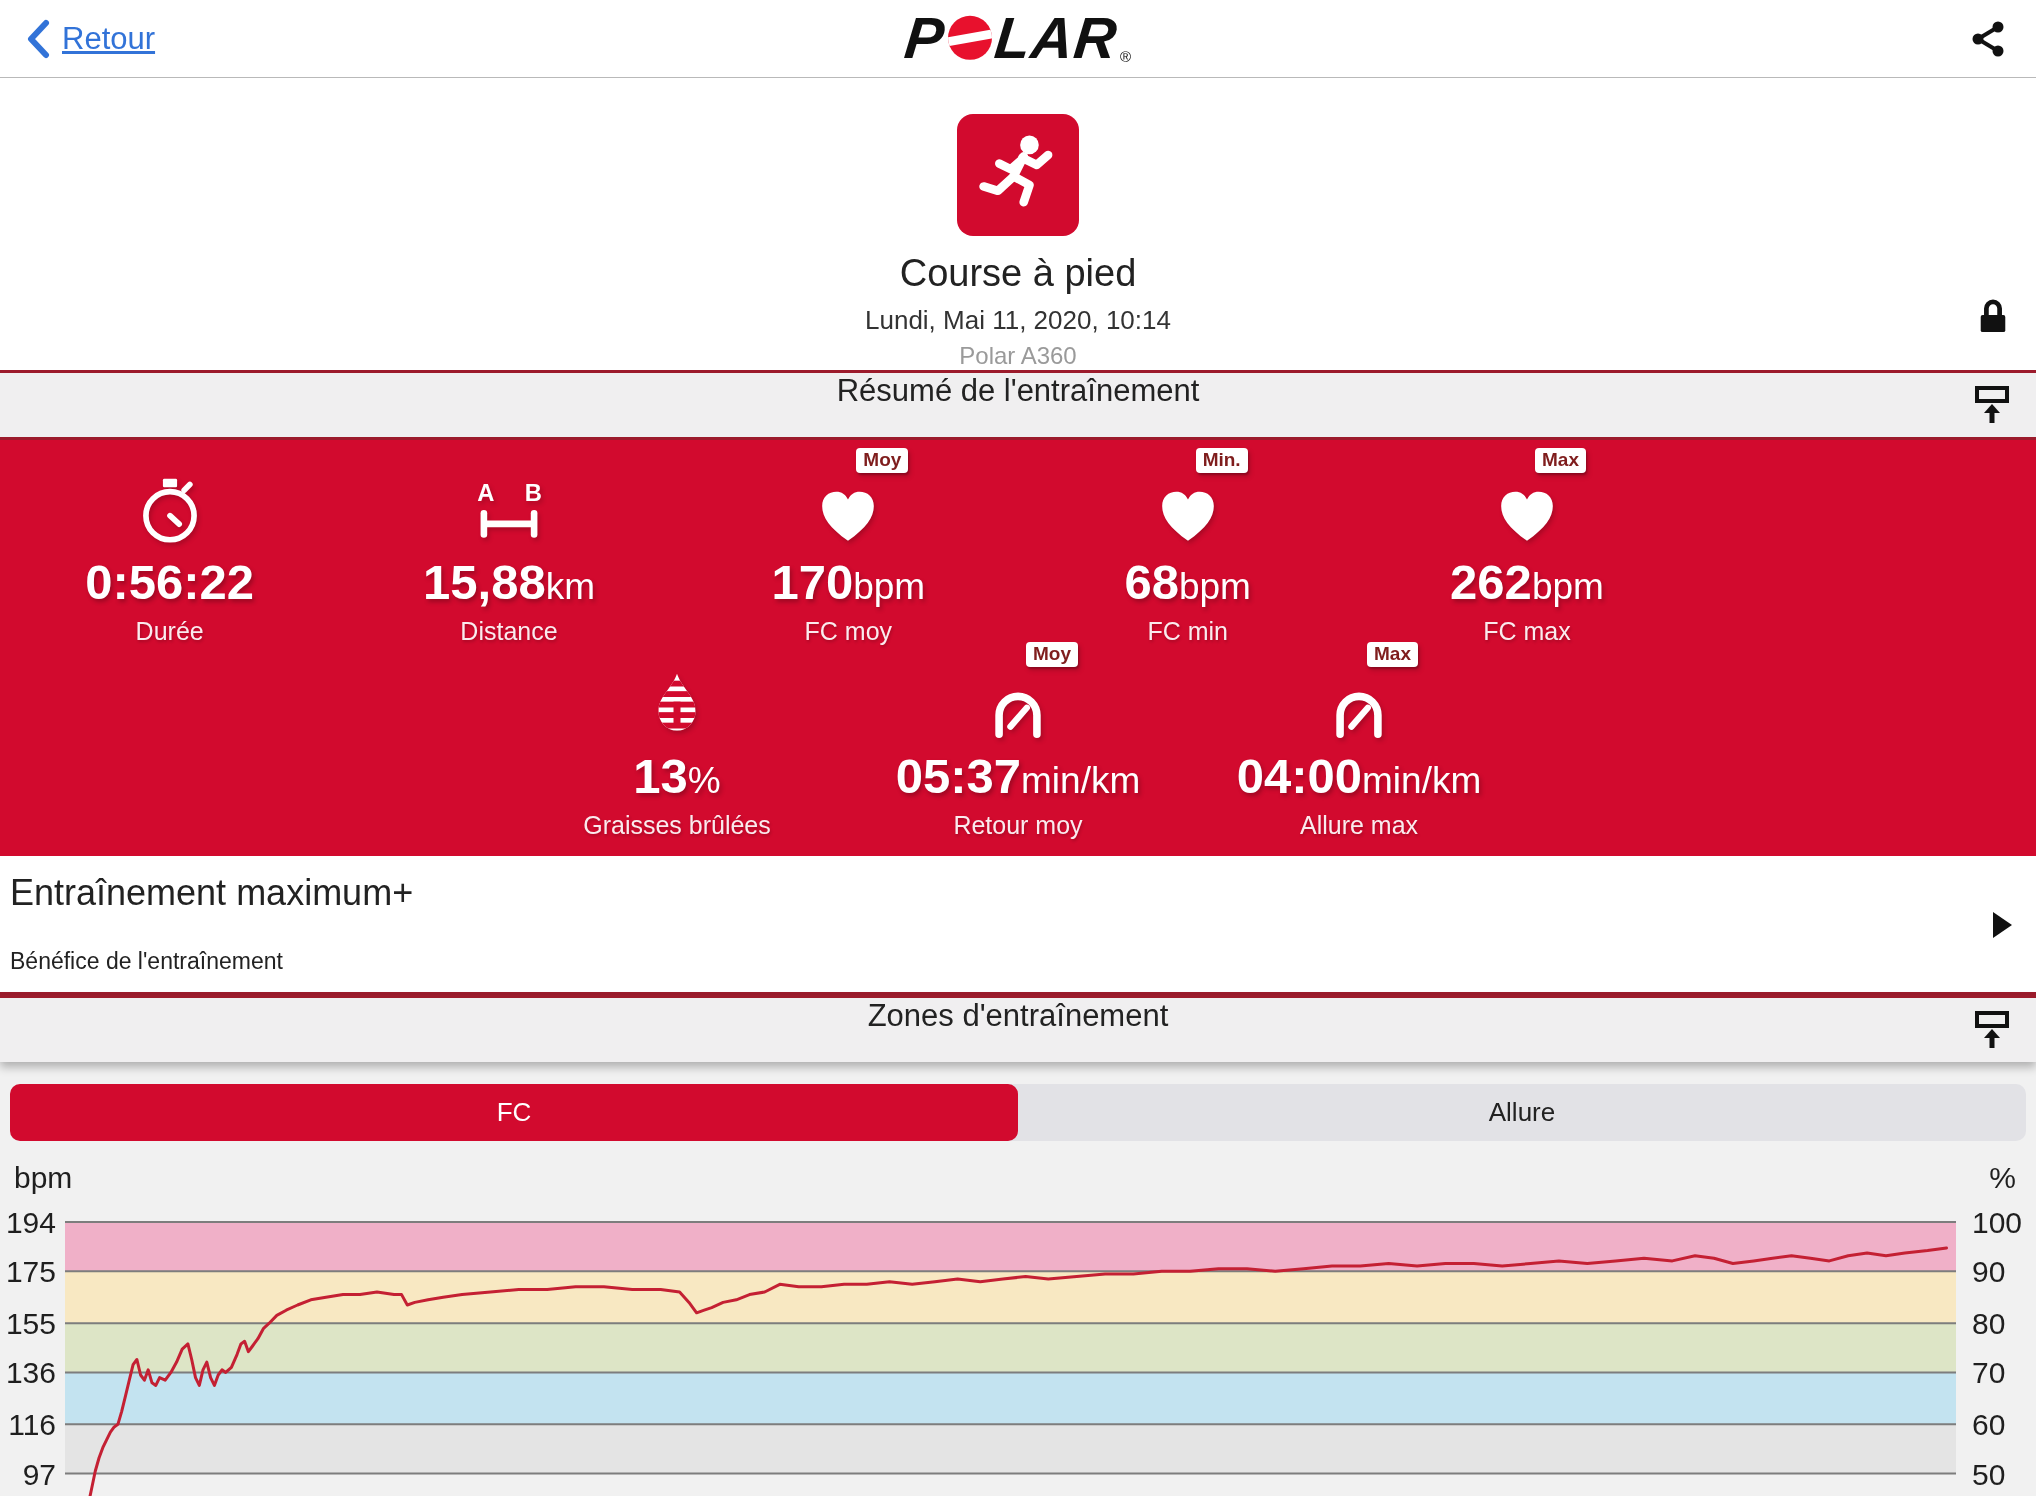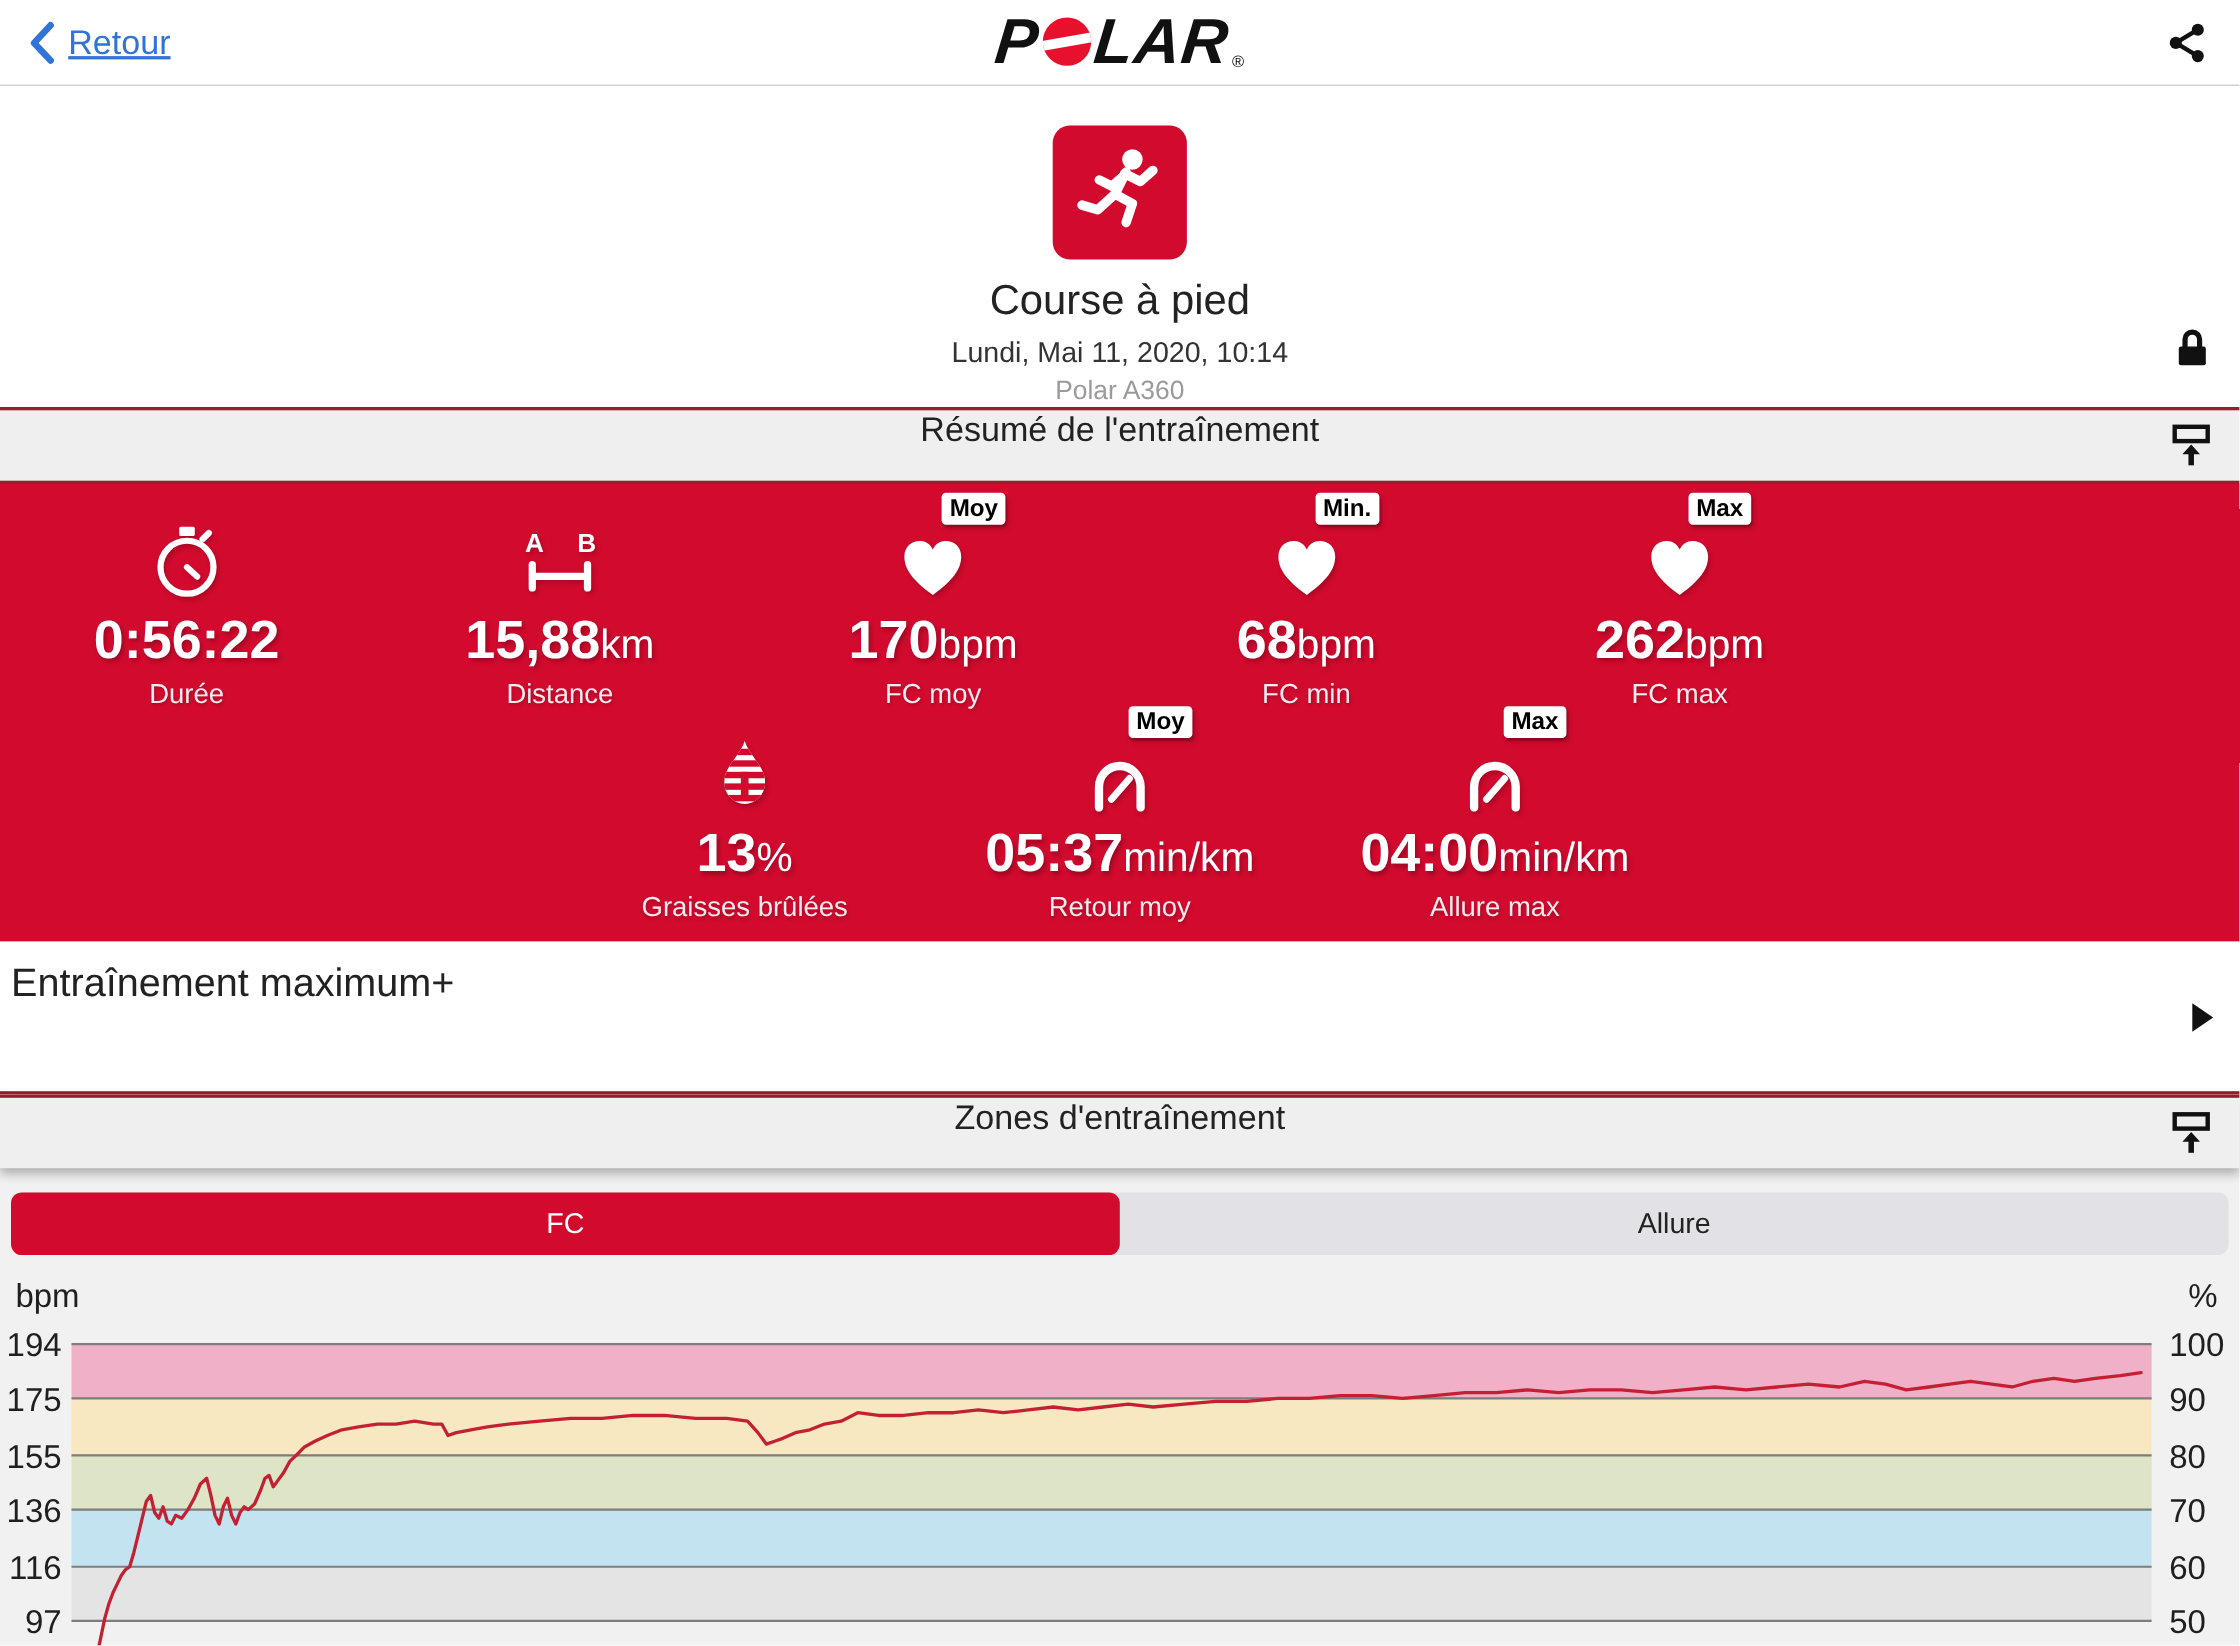--- a/index.html
+++ b/index.html
@@ -38,22 +38,22 @@
   .zones-hdr { border-bottom:none; height:67px; box-shadow:0 5px 9px rgba(0,0,0,0.28); position:relative; z-index:2; }
 
   
   .summary-panel { height:416px; background:#d20a2e; color:#fff; padding-top:20px; }
   .stats-row { display:grid; grid-template-columns:repeat(6,1fr); }
   .stats-row2 { display:flex; justify-content:center; margin-top:8px; }
   .stats-row2 .stat { width:341px; }
   .stat { display:flex; flex-direction:column; align-items:center; }
   .stat-icon-wrap { position:relative; height:84px; display:flex; align-items:flex-end; justify-content:center;
                     filter:drop-shadow(2px 3px 2px rgba(0,0,0,0.18)); }
-  .stat-badge { position:absolute; top:-12px; left:calc(50% + 8px); background:#fff; color:#000000;
-                font-weight:bold; font-size:22px; padding:1px 7px 2px; border-radius:4px; white-space:nowrap;
+  .stat-badge { position:absolute; top:-12px; left:calc(50% + 8px); background:#fff; color:#7f1d1d;
+                font-weight:bold; font-size:19px; padding:1px 7px 2px; border-radius:4px; white-space:nowrap;
                 box-shadow:1px 2px 2px rgba(0,0,0,0.2); }
   .stat-value-line { margin-top:14px; text-shadow:2px 3px 4px rgba(0,0,0,0.25); line-height:1; }
   .stat-value { font-size:49px; font-weight:bold; }
   .stat-unit { font-size:37px; font-weight:400; }
   .stat-label { font-size:25px; color:rgba(255,255,255,0.92); margin-top:10px;
                 text-shadow:1px 2px 3px rgba(0,0,0,0.2); }
 
   
   .benefit { height:139px; background:#fff; position:relative; padding:16px 10px 0;
              border-bottom:3px solid #9c1b2c; cursor:pointer; }
@@ -238,20 +238,21 @@
           <span class="stat-badge">Max</span>
         </div>
         <div class="stat-value-line"><span class="stat-value">04:00</span><span class="stat-unit">min/km</span></div>
         <div class="stat-label">Allure max</div>
       </div>
     </div>
 </div>
 
 <div class="benefit">
   <div class="benefit-title">Entraînement maximum+</div>
+  <div class="benefit-sub">Bénéfice de l'entraînement</div>
   <div class="play-wrap">
     <svg class="icon" width="24" height="30" viewBox="0 0 24 30">
       <polygon points="3,2 22,15 3,28" fill="#111"></polygon>
     </svg>
   </div>
 </div>
 
 <div class="section-header zones-hdr">
   <span class="title">Zones d'entraînement</span>
   <div class="print-btn">

